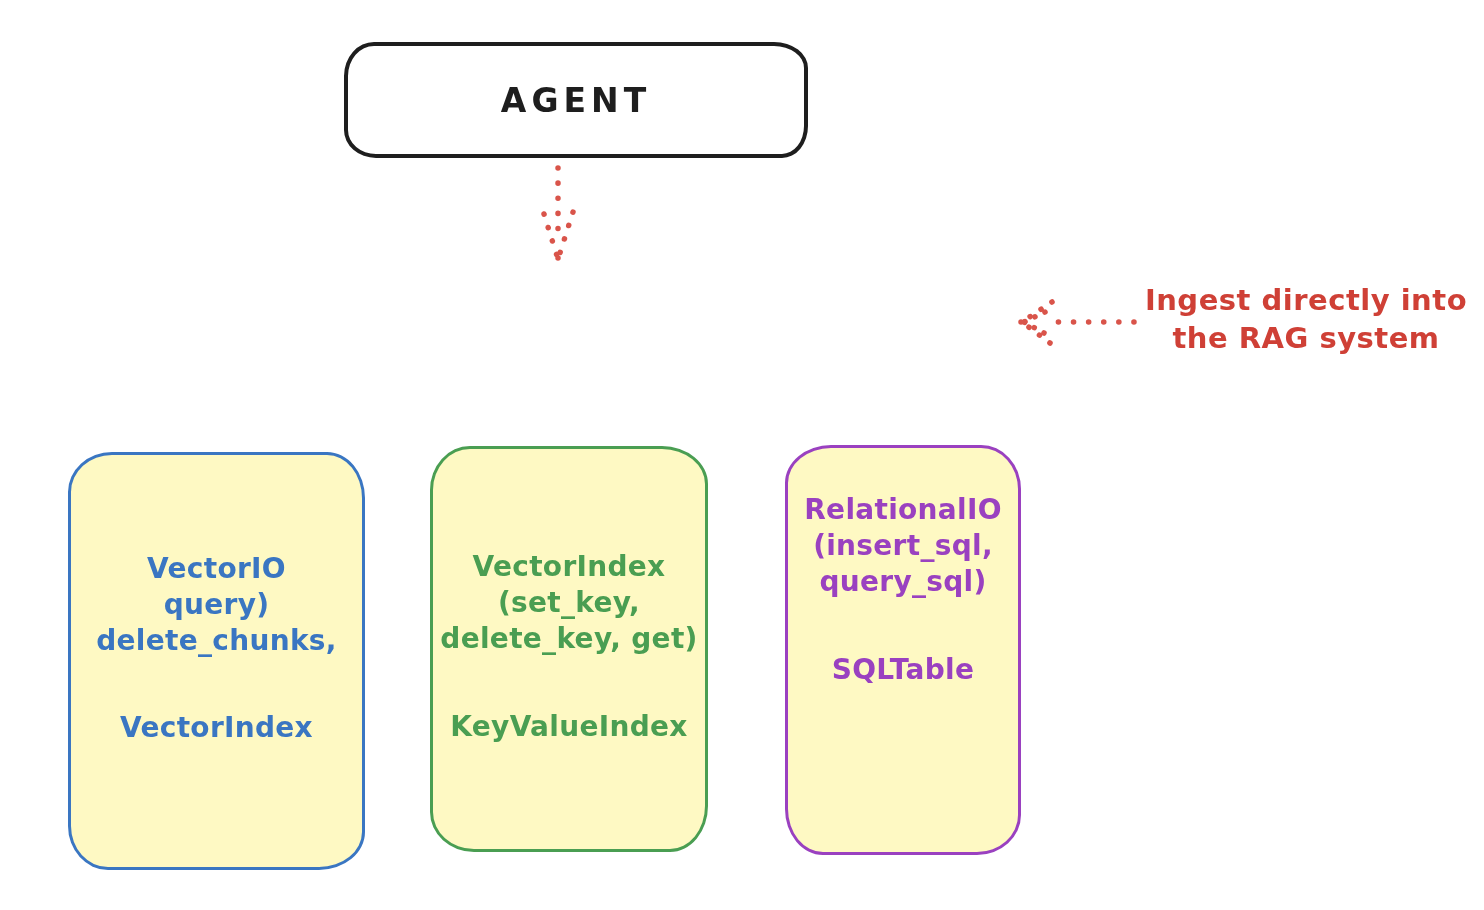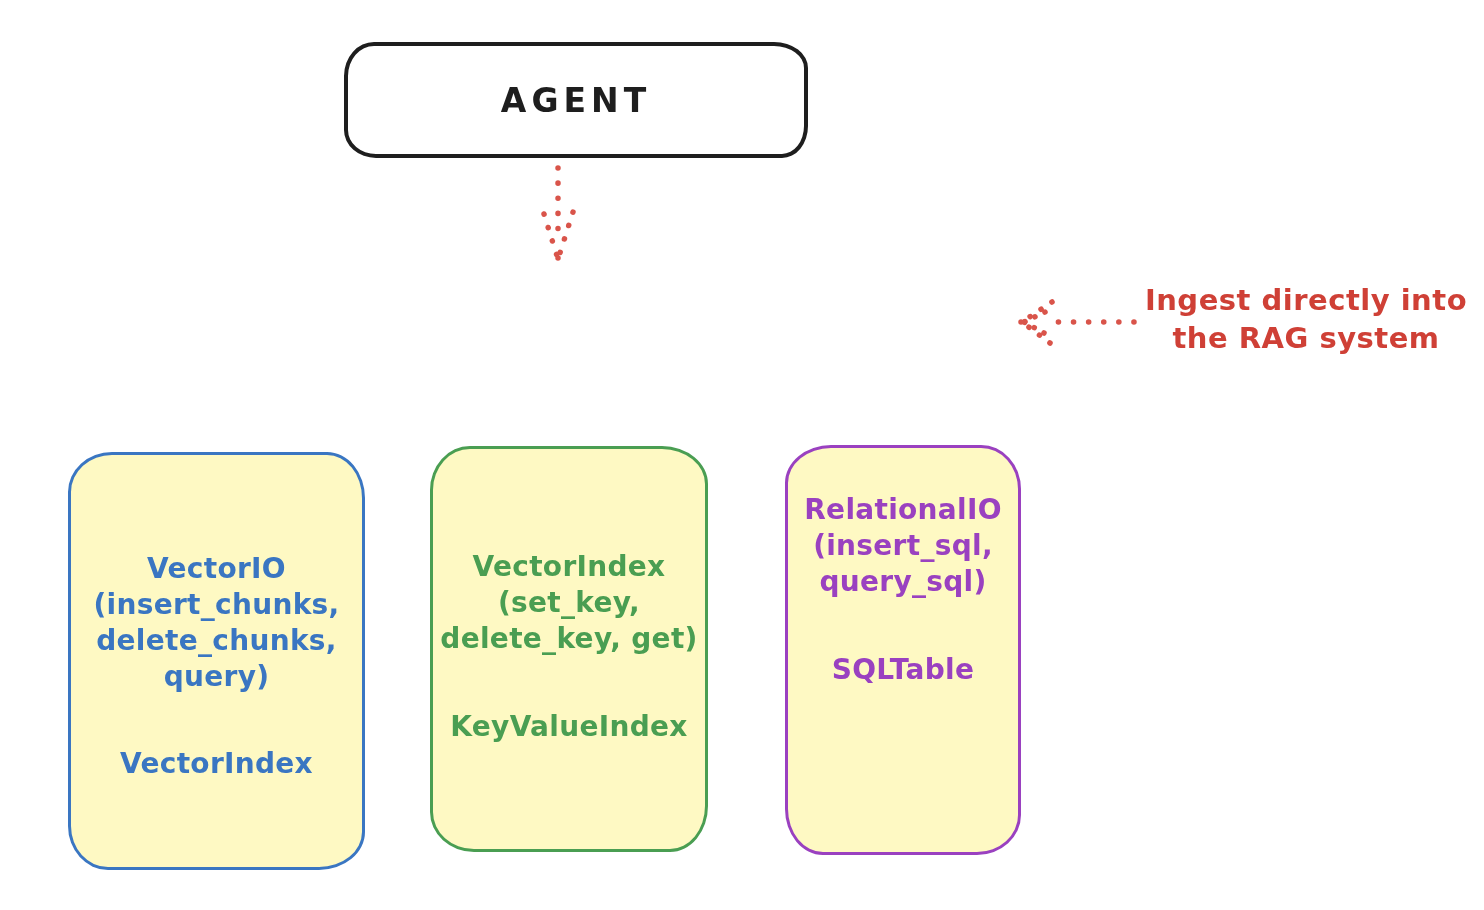--- a/index.html
+++ b/index.html
@@ -125,23 +125,22 @@
   </svg>
 
   <div class="annotation" style="--c: #cf4036;">
     <div>Ingest directly into</div>
     <div>the RAG system</div>
   </div>
 
   <div class="module module-vector" style="--c: #3a76c2;">
     <div class="mlines">
       <div>VectorIO</div>
-      <div>(insert_chunks,</div>
+      <div>query)</div>
       <div>delete_chunks,</div>
-      <div>query)</div>
     </div>
     <div class="mindex">VectorIndex</div>
   </div>
 
   <div class="module module-keyvalue" style="--c: #4a9e52;">
     <div class="mlines">
       <div>VectorIndex</div>
       <div>(set_key,</div>
       <div>delete_key, get)</div>
     </div>

